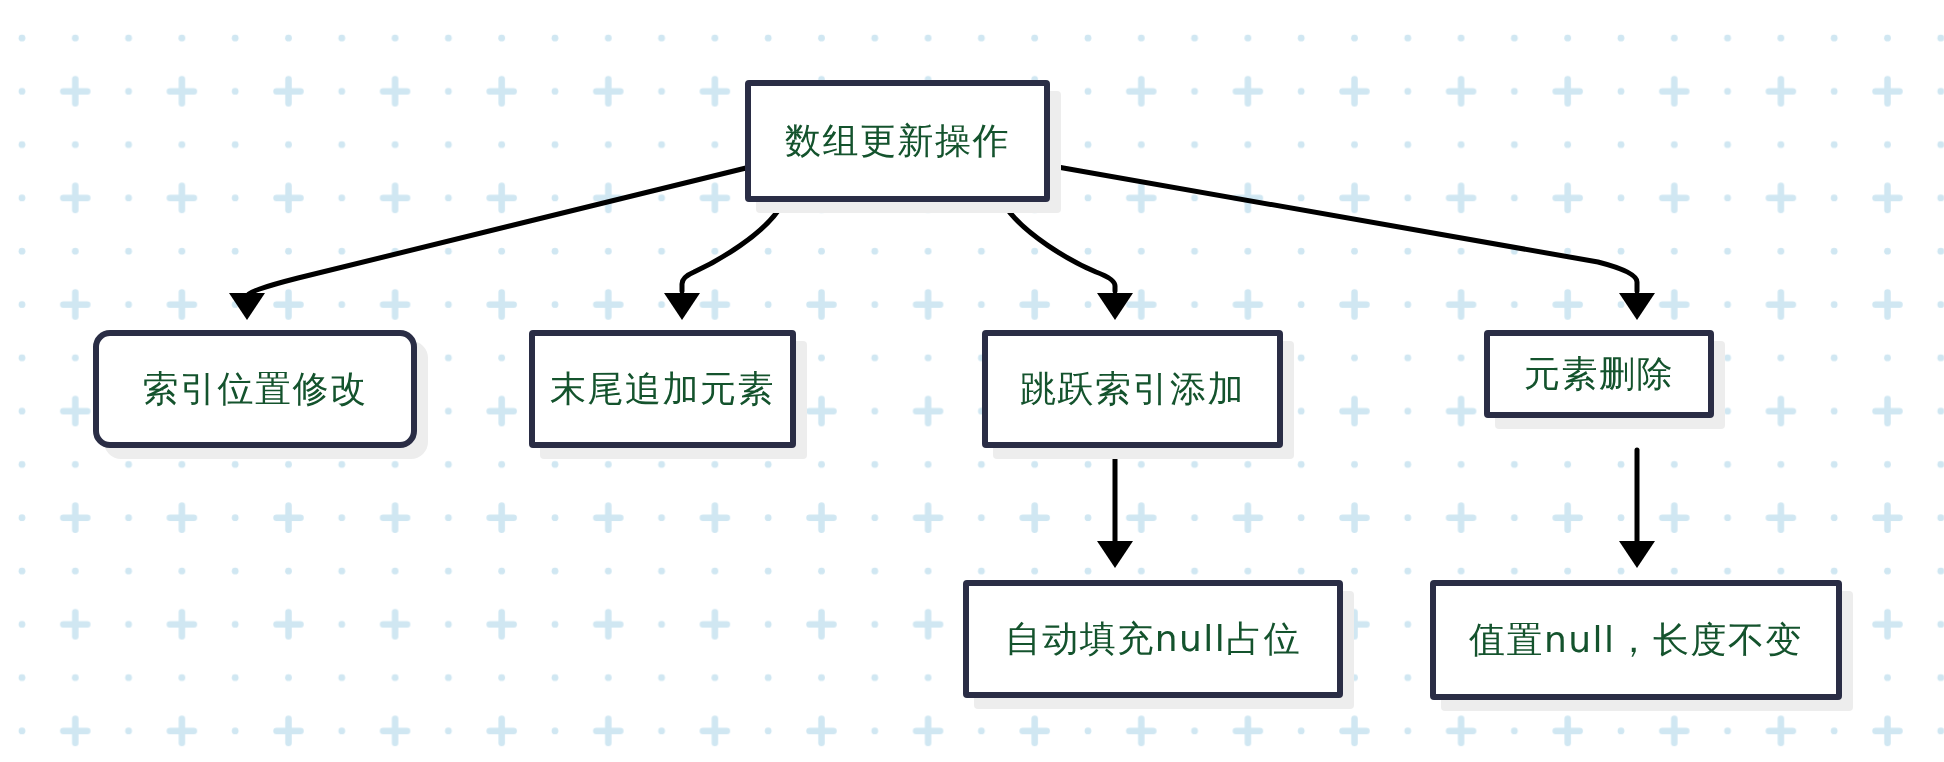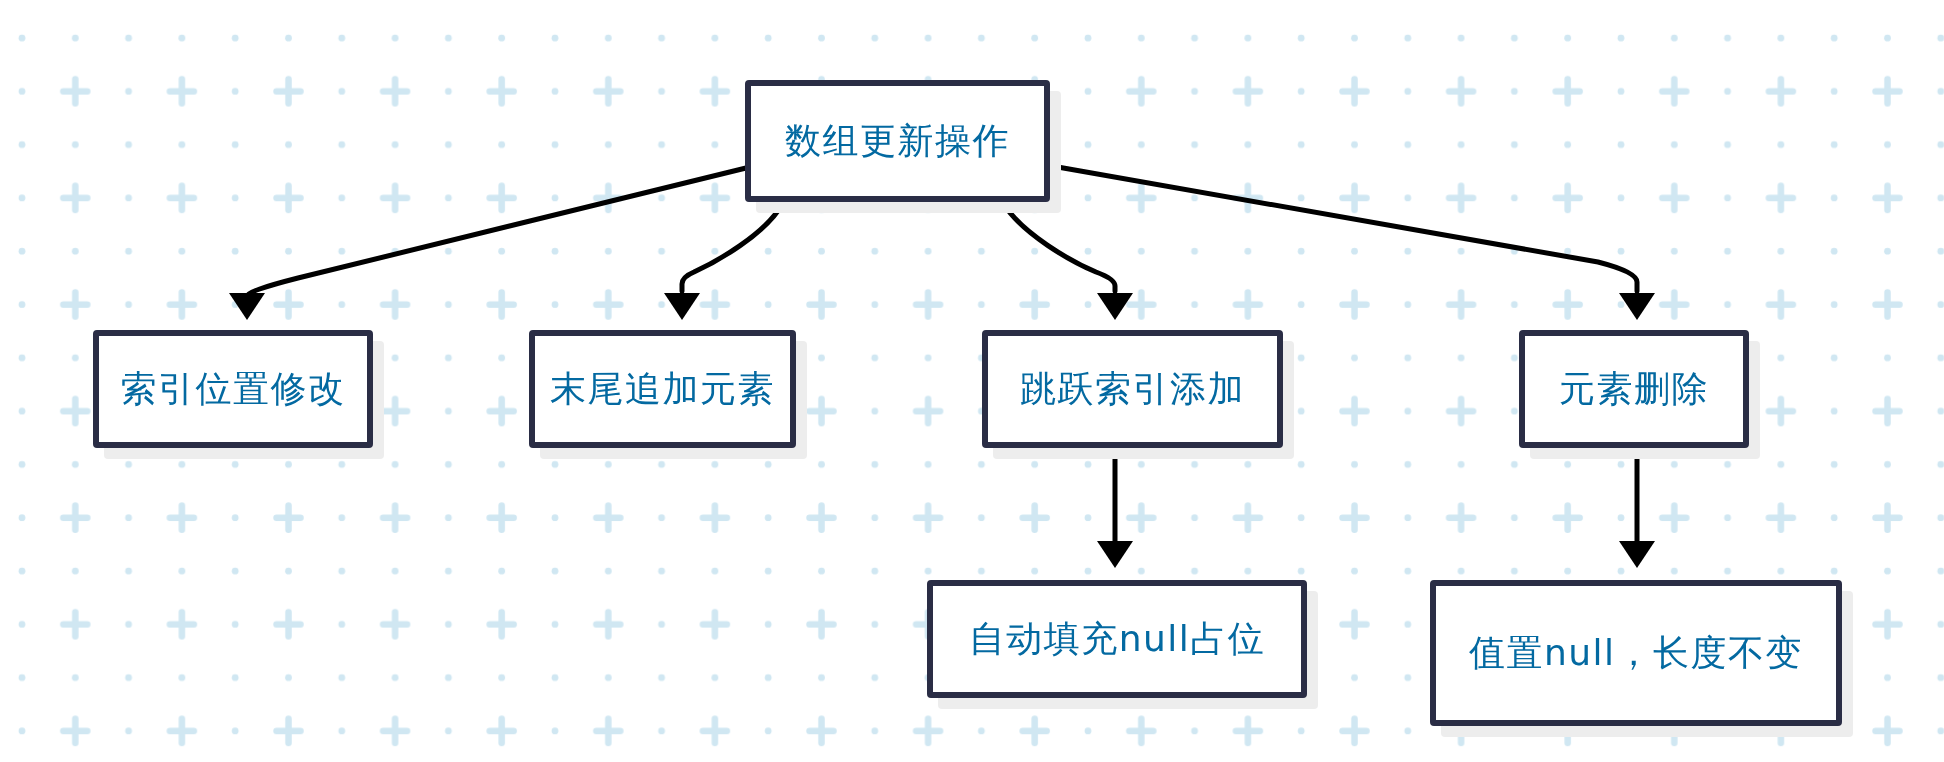--- a/index.html
+++ b/index.html
@@ -9,21 +9,21 @@
   }
   #canvas{position:relative;width:1944px;height:762px;background:#ffffff;}
   #canvas svg.layer{position:absolute;left:0;top:0;}
   .node{
     position:absolute;
     background:#ffffff;
     border:6px solid #2a2d45;
     border-radius:4px;
     box-shadow:11px 11px 0 #ededed;
     display:flex;align-items:center;justify-content:center;
-    color:#0369a1;
+    color:#14532d;
     font-size:36px;
     letter-spacing:1.5px;
     font-weight:500;
     white-space:nowrap;
     box-sizing:border-box;
     z-index:2;
   }
 </style>
 </head>
 <body>
@@ -66,37 +66,37 @@
     <g>
       <path d="M1637,450 L1637,543"></path>
       <polygon points="1619,541 1655,541 1637,568" fill="#000000" stroke="none"></polygon>
     </g>
   </svg>
 
   <div class="node" style="left:745px;top:80px;width:305px;height:122px;">
     <span>数组更新操作</span>
   </div>
 
-  <div class="node" style="left:93px;top:330px;width:280px;height:118px;">
+  <div class="node" style="left:93px;top:330px;width:324px;height:118px;border-radius:17px;">
     <span>索引位置修改</span>
   </div>
 
   <div class="node" style="left:529px;top:330px;width:267px;height:118px;">
     <span>末尾追加元素</span>
   </div>
 
   <div class="node" style="left:962px;top:330px;width:301px;height:118px;margin-left:20px;">
     <span>跳跃索引添加</span>
   </div>
 
-  <div class="node" style="left:1519px;top:330px;width:230px;height:118px;">
+  <div class="node" style="left:1484px;top:330px;width:230px;height:88px;">
     <span>元素删除</span>
   </div>
 
-  <div class="node" style="left:927px;top:580px;width:380px;height:118px;">
+  <div class="node" style="left:963px;top:580px;width:380px;height:118px;">
     <span>自动填充null占位</span>
   </div>
 
-  <div class="node" style="left:1430px;top:580px;width:412px;height:146px;">
+  <div class="node" style="left:1430px;top:580px;width:412px;height:120px;">
     <span>值置null，长度不变</span>
   </div>
 
 </div>
 
 </body></html>

